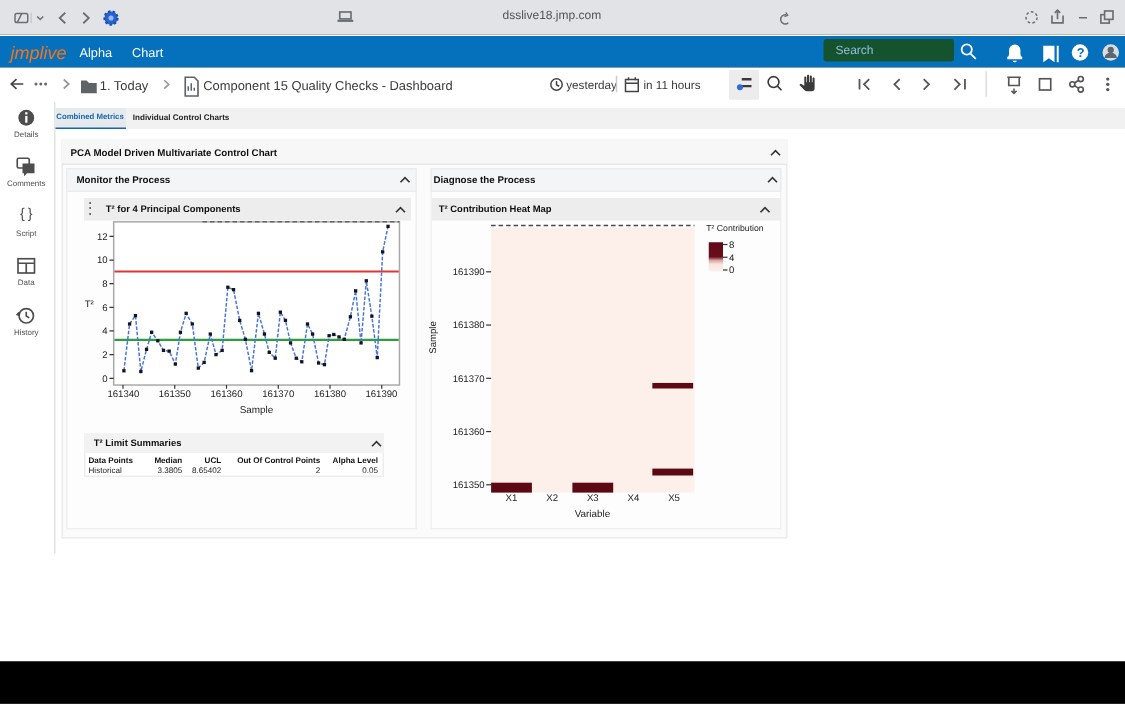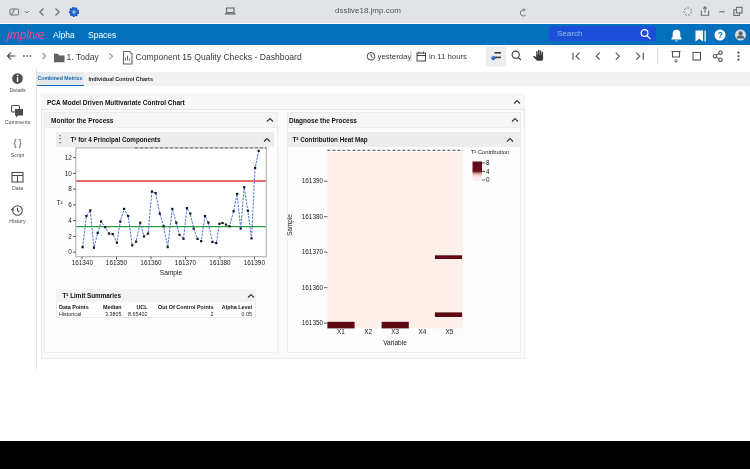--- a/index.html
+++ b/index.html
@@ -50,24 +50,24 @@
     <circle cx="687.7" cy="11.6" r="3.7" fill="none" stroke="#6a6e73" stroke-dasharray="1.8 1.5"></circle>
     <g stroke="#6a6e73" fill="none" stroke-width="1.1">
       <path d="M701.3 10.4 v4.9 h7.4 v-4.9"></path>
       <path d="M705 12.8 V7 M703.2 8.6 l1.8-1.8 1.8 1.8"></path>
       <path d="M719.3 11.8 h5.4"></path>
       <rect x="733.9" y="9.8" width="5.6" height="5.6"></rect>
       <rect x="736.4" y="7.3" width="5.6" height="5.6" fill="#e1e3e6"></rect>
     </g>
   </svg>
 
-  <div class="abs" style="left:7px;top:27.5px;color:#ec4899;font-size:12px;font-style:italic;">jmplive</div>
+  <div class="abs" style="left:7px;top:27.5px;color:#f97316;font-size:12px;font-style:italic;">jmplive</div>
   <div class="abs" style="left:53px;top:29.5px;color:#fff;font-size:8.5px;">Alpha</div>
-  <div class="abs" style="left:88px;top:29.5px;color:#fff;font-size:8.5px;">Spaces</div>
-  <div class="abs" style="left:549px;top:25.5px;width:107px;height:15.5px;background:#1d4ed8;border-radius:2px;">
+  <div class="abs" style="left:88px;top:29.5px;color:#fff;font-size:8.5px;">Chart</div>
+  <div class="abs" style="left:549px;top:25.5px;width:87px;height:15.5px;background:#14532d;border-radius:2px;">
     <span style="position:absolute;left:8px;top:3.5px;color:#96bedd;font-size:8px;">Search</span>
   </div>
   <svg class="abs" style="left:636px;top:27px" width="114" height="16">
     <g stroke="#fff" fill="none" stroke-width="1.2">
       <circle cx="8.5" cy="6" r="3.4"></circle>
       <path d="M11 8.7 L14.5 12.2"></path>
     </g>
     <path d="M35.5 12.5 h10 v-1.5 a2 2 0 0 1 -1.2-1.8 V6.5 a3.8 3.8 0 0 0 -7.6 0 v2.7 a2 2 0 0 1 -1.2 1.8 z" fill="#fff"></path>
     <path d="M39 13.5 a1.6 1.6 0 0 0 3 0 z" fill="#fff"></path>
     <path d="M59.5 3.5 h7.5 v11 l-3.75-2.7 -3.75 2.7 z" fill="#fff"></path>

